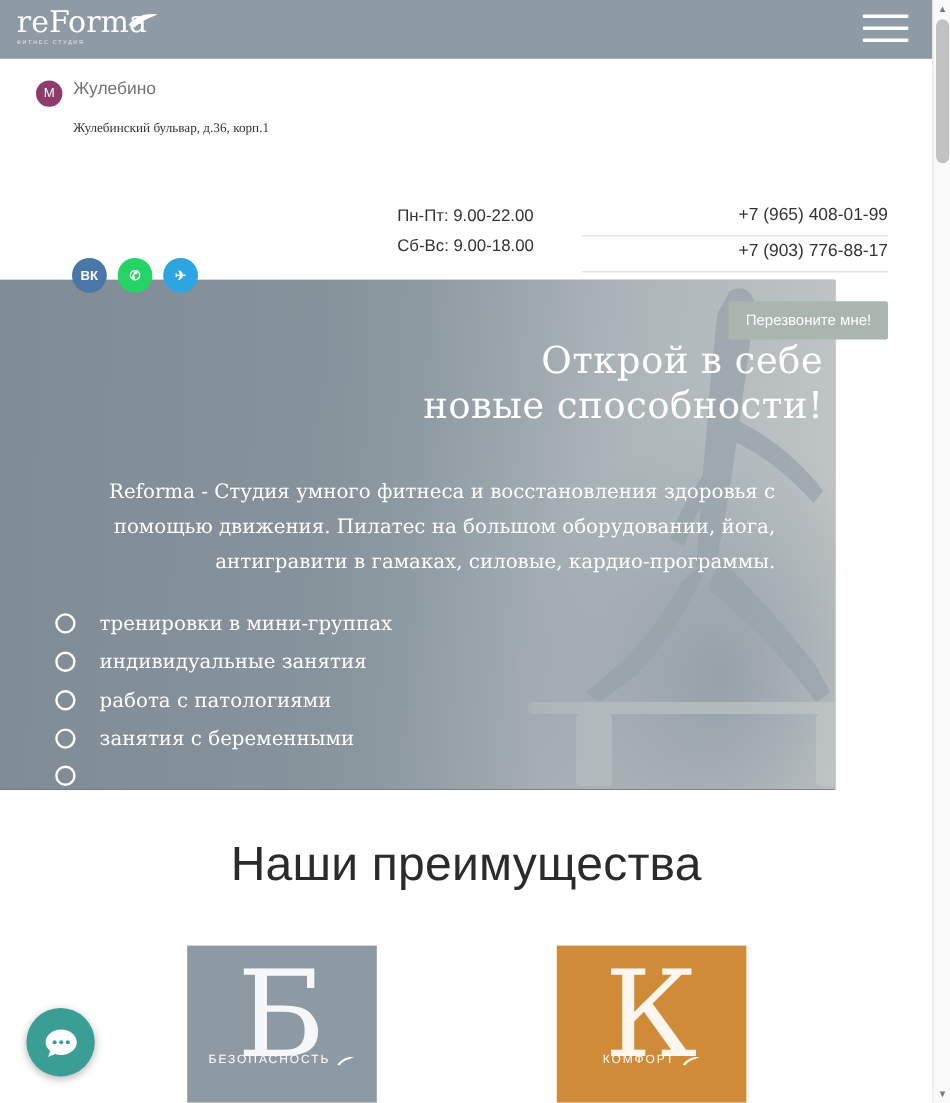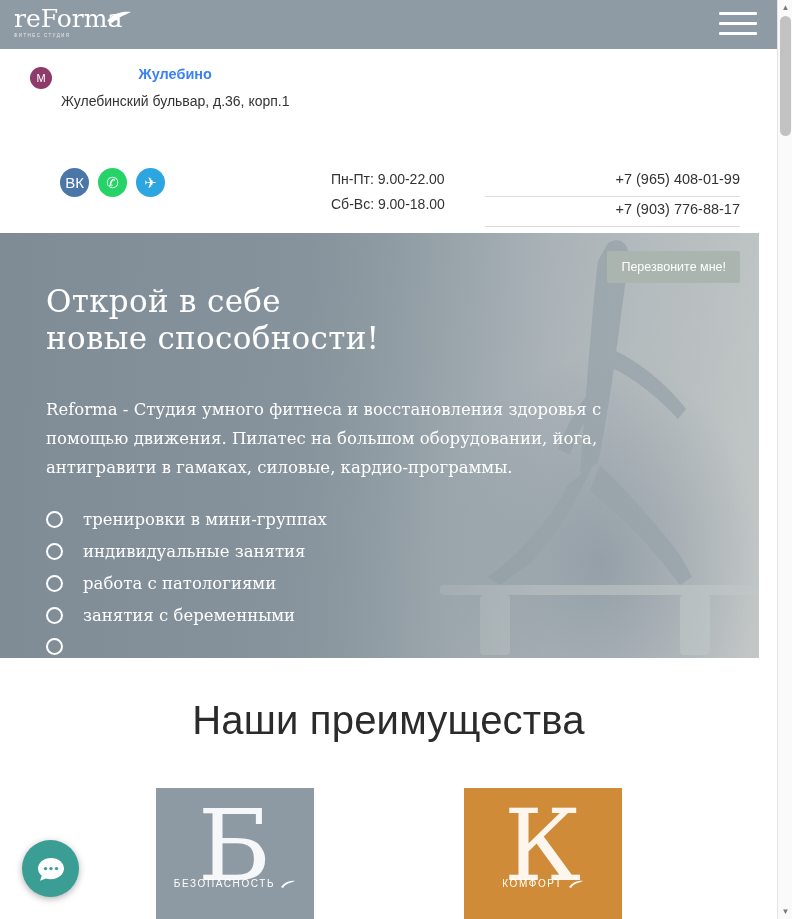--- a/index.html
+++ b/index.html
@@ -118,45 +118,46 @@
     border-radius: 50%;
     background: #8e3b6b;
     color: #ffffff;
     font-size: 11px;
     display: flex; align-items: center; justify-content: center;
     margin-right: 9px;
     margin-top: 2px;
   }
   .branch-name {
     font-size: 14.5px;
-    font-weight: bold;
-    color: #3b82f6;
+    font-weight: normal;
+    color: #737373;
     line-height: 18px;
-    text-align: center;
   }
   .branch-addr {
-    font-size: 14px;
+    font-size: 11px;
     color: #333333;
     line-height: 20px;
-    margin-top: 8px;
+    margin-top: 14px;
+    font-family: Liberation Serif, serif;
   }
   .socials {
     position: absolute;
     left: 60px; top: 119px;
     display: flex;
     gap: 9px;
   }
   .soc {
     width: 29px; height: 29px;
     border-radius: 50%;
     display: flex; align-items: center; justify-content: center;
     color: #fff;
-    font-size: 15px;
-    font-weight: normal;
+    font-size: 11px;
+    font-weight: bold;
     cursor: pointer;
+    margin-top: 47px;
   }
   .soc.vk { background: #4a76a8; }
   .soc.wa { background: #25d366; }
   .soc.tg { background: #2ca5e0; }
 
   .hours {
     position: absolute;
     left: 331px; top: 118px;
     font-size: 14px;
     color: #333333;
@@ -186,25 +187,26 @@
     padding: 9px 14px;
     border: none;
     border-radius: 2px;
     cursor: pointer;
   }
 
   
   .hero {
     position: absolute;
     top: 233px; left: 0;
-    width: 759px;
+    width: 696px;
     height: 425px;
     overflow: hidden;
     background: #000000;
     z-index: 20;
+    text-align: right;
   }
   .hero-photo {
     position: absolute;
     inset: 0;
     background:
       radial-gradient(ellipse 230px 300px at 600px 330px, rgba(120,135,150,0.55), rgba(120,135,150,0) 70%),
       linear-gradient(100deg, #8e9aa2 0%, #97a3ab 38%, #a9b3b9 58%, #b8bfc2 76%, #c5c9c8 100%);
   }
   .hero-figure {
     position: absolute;

